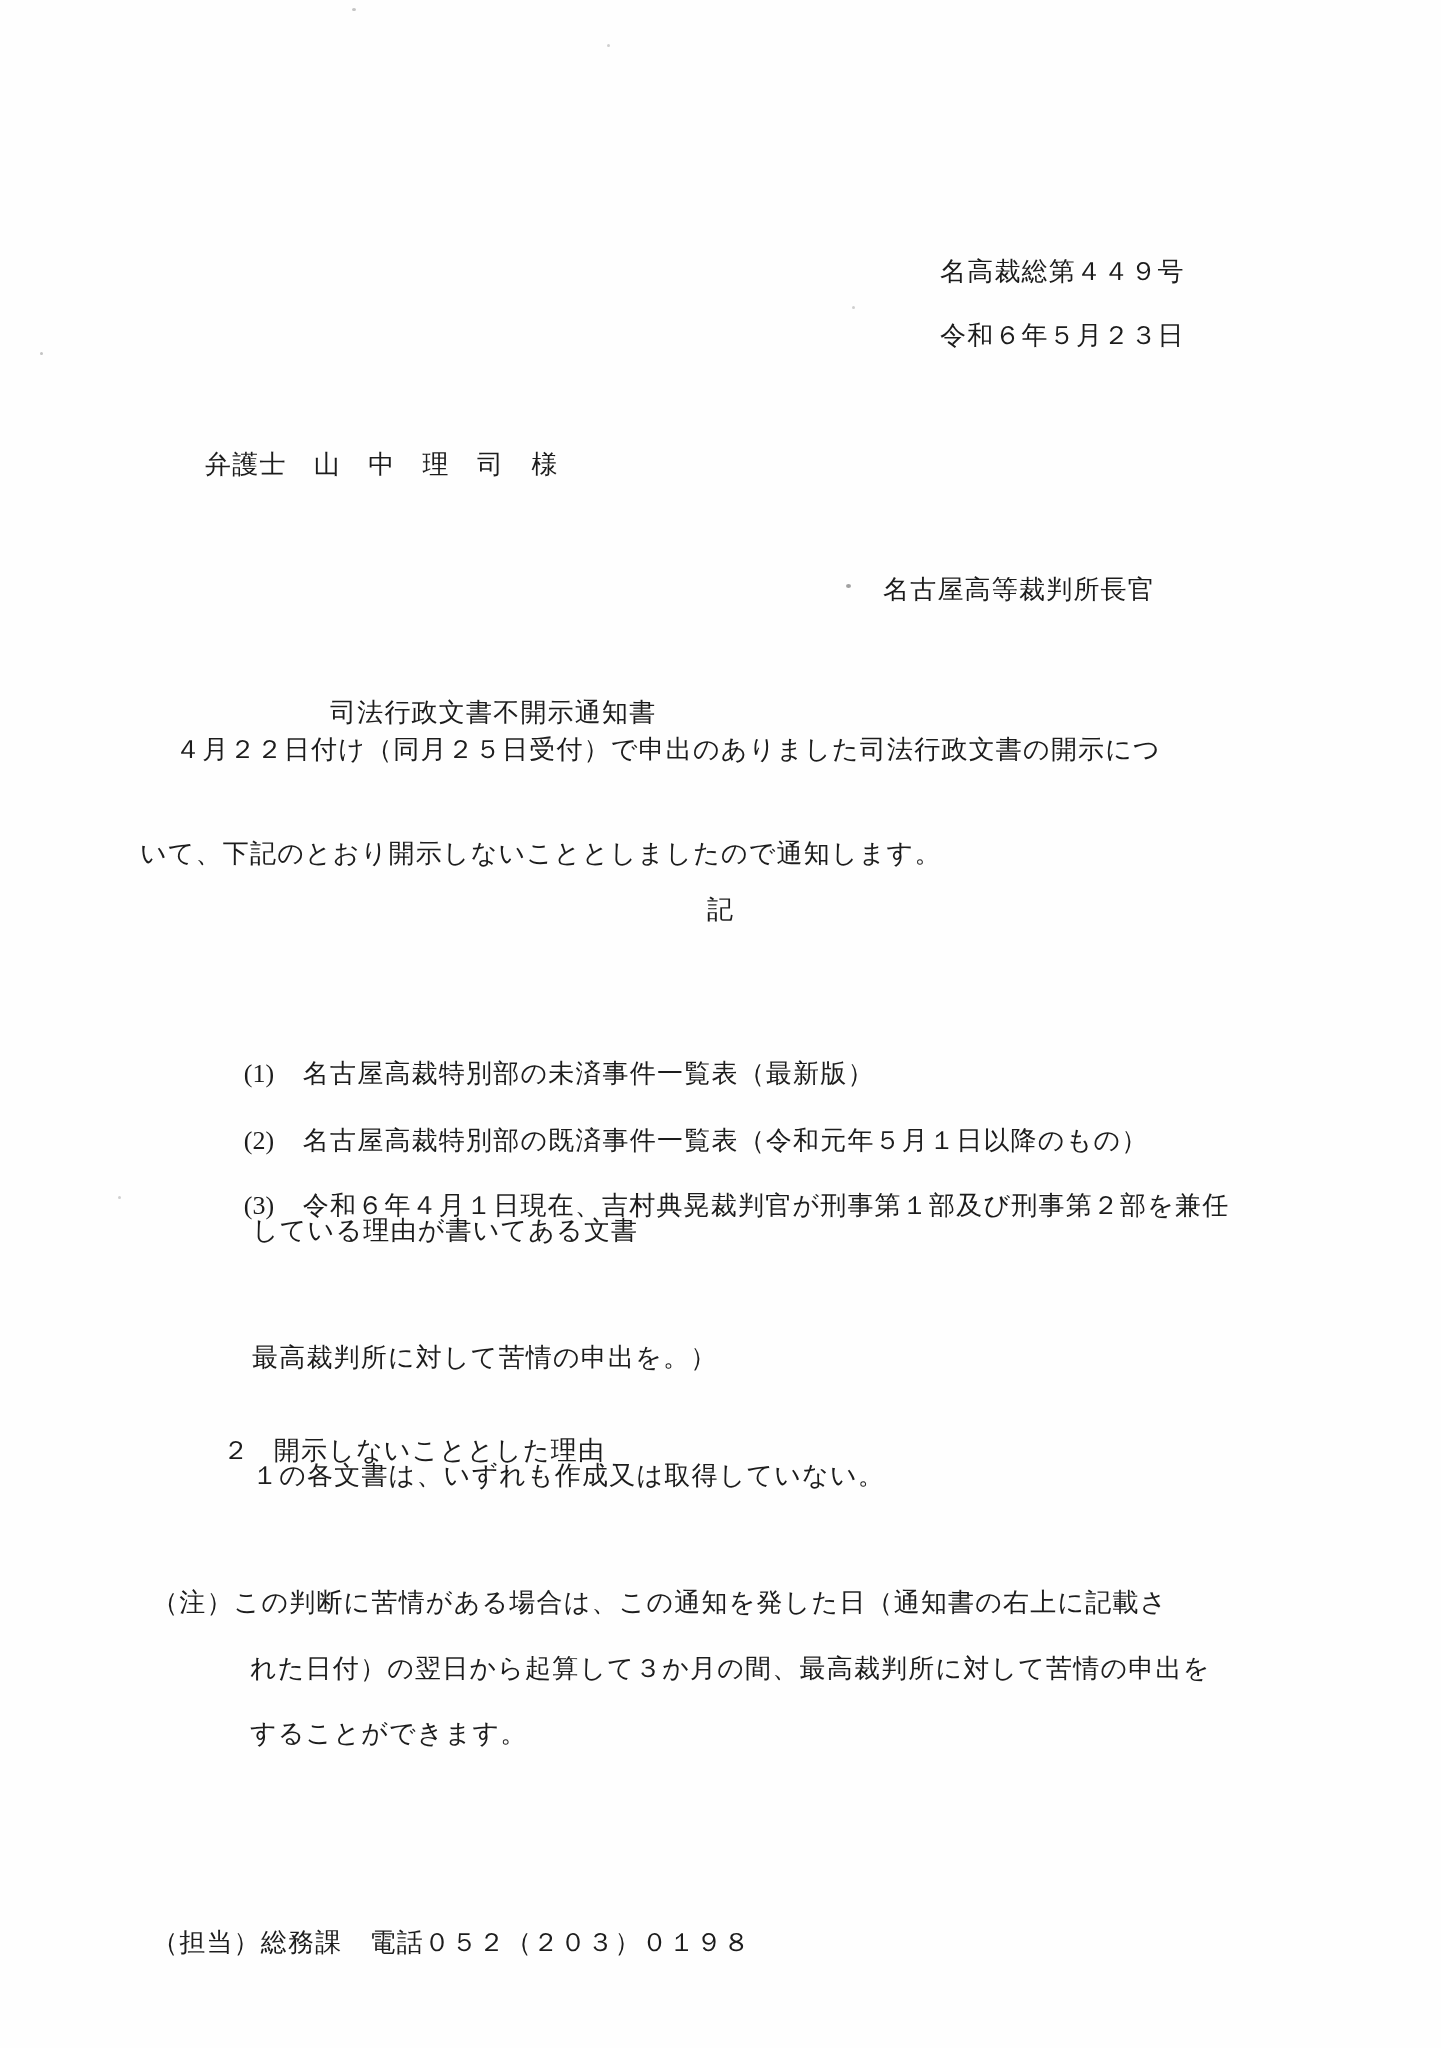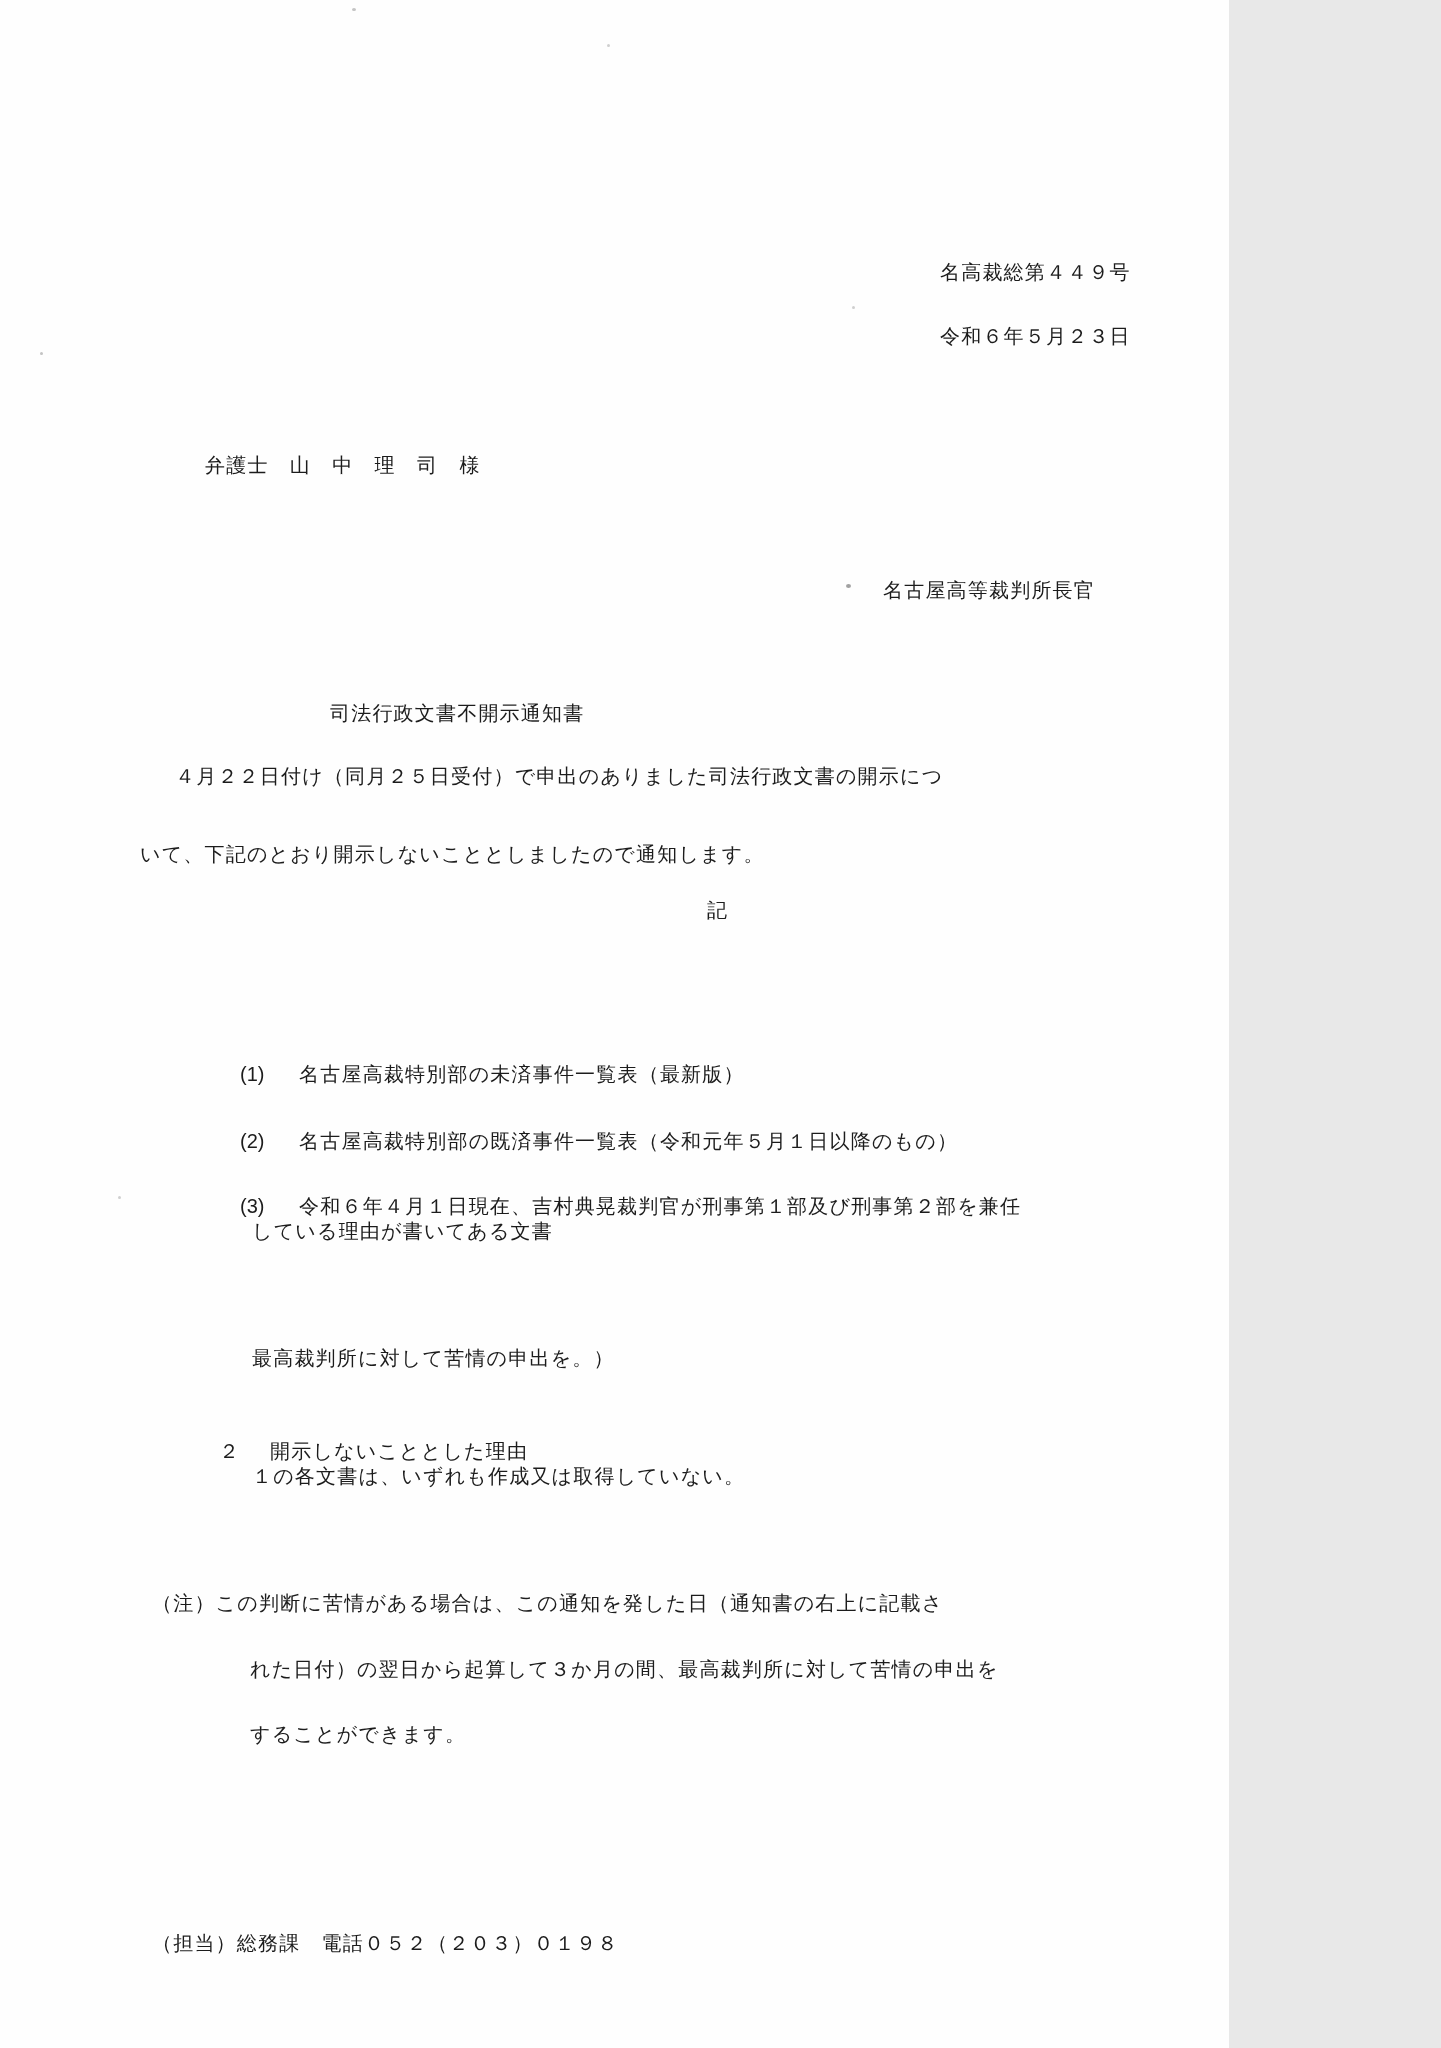--- a/index.html
+++ b/index.html
@@ -2,26 +2,26 @@
 <html lang="ja" style="--ink: #1c1c1c; --paper: #fefefe;"><head>
 <meta charset="utf-8">
 <style>
   html, body {
     margin: 0;
     padding: 0;
     background: #e8e8e8;
   }
   .page {
     position: relative;
-    width: 1229px;
+    width: 1441px;
     height: 2048px;
     background: var(--paper, #ffffff);
     color: var(--ink, #1c1c1c);
-    font-family: Liberation Sans, sans-serif;
-    font-size: 20px;
+    font-family: Liberation Serif, serif;
+    font-size: 26px;
     letter-spacing: 1.2px;
     overflow: hidden;
   }
   .ln {
     position: absolute;
     white-space: pre;
     line-height: 40px;
   }
   .mk {
     display: inline-block;
@@ -50,21 +50,21 @@
   <div class="ln" style="left:940px; top:252px;">名高裁総第４４９号</div>
 
   <div class="ln" style="left:940px; top:316px;">令和６年５月２３日</div>
 
   <div class="ln" style="left:205px; top:445px;">弁護士　山　中　理　司　様</div>
 
   <div class="ln" style="left:330px; top:693px;">司法行政文書不開示通知書</div>
 
   <div class="ln" style="left:883px; top:570px;">名古屋高等裁判所長官</div>
 
-  <div class="ln" style="left:175px; top:756px;text-align:right;">４月２２日付け（同月２５日受付）で申出のありました司法行政文書の開示につ</div>
+  <div class="ln" style="left:175px; top:730px;text-align:right;">４月２２日付け（同月２５日受付）で申出のありました司法行政文書の開示につ</div>
   <div class="ln" style="left:140px; top:834px;">いて、下記のとおり開示しないこととしましたので通知します。</div>
 
   <div class="ln" style="left:707px; top:890px;">記</div>
 
 
   <div class="ln" style="left:213px; top:1014px;">
     <span class="mk mk-item">(1)</span><span>名古屋高裁特別部の未済事件一覧表（最新版）</span>
   </div>
 
   <div class="ln" style="left:213px; top:1081px;">

